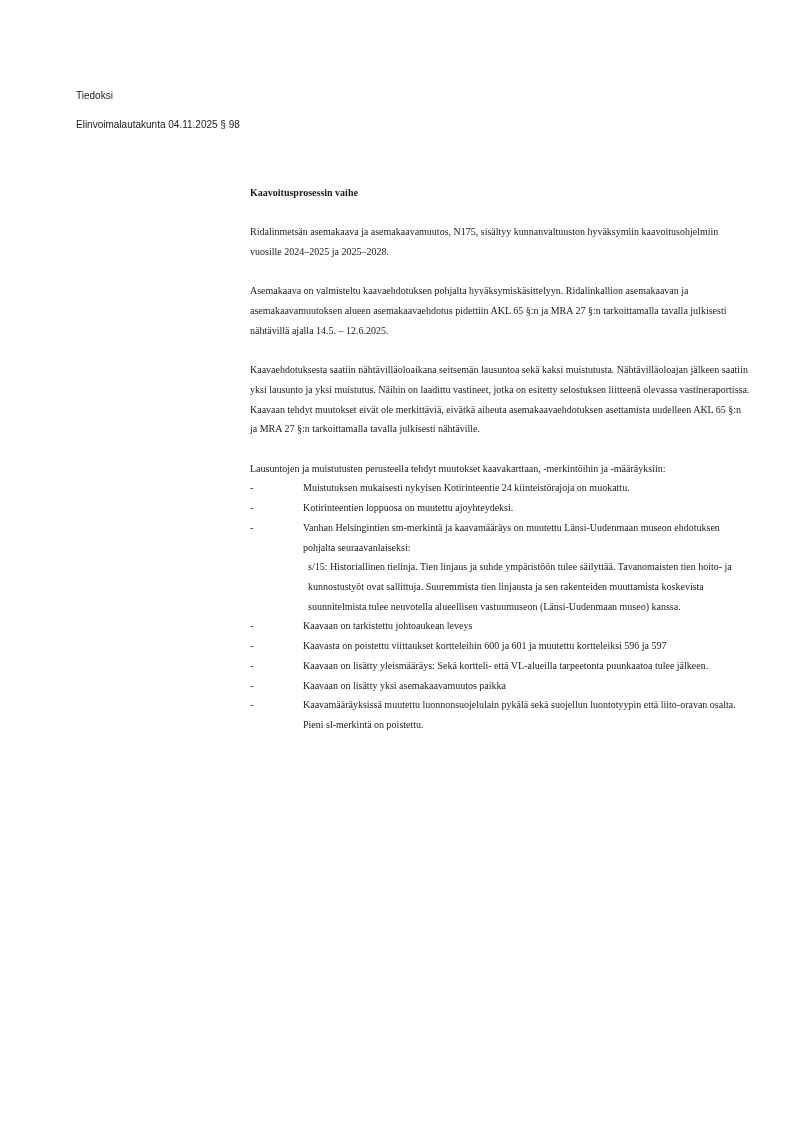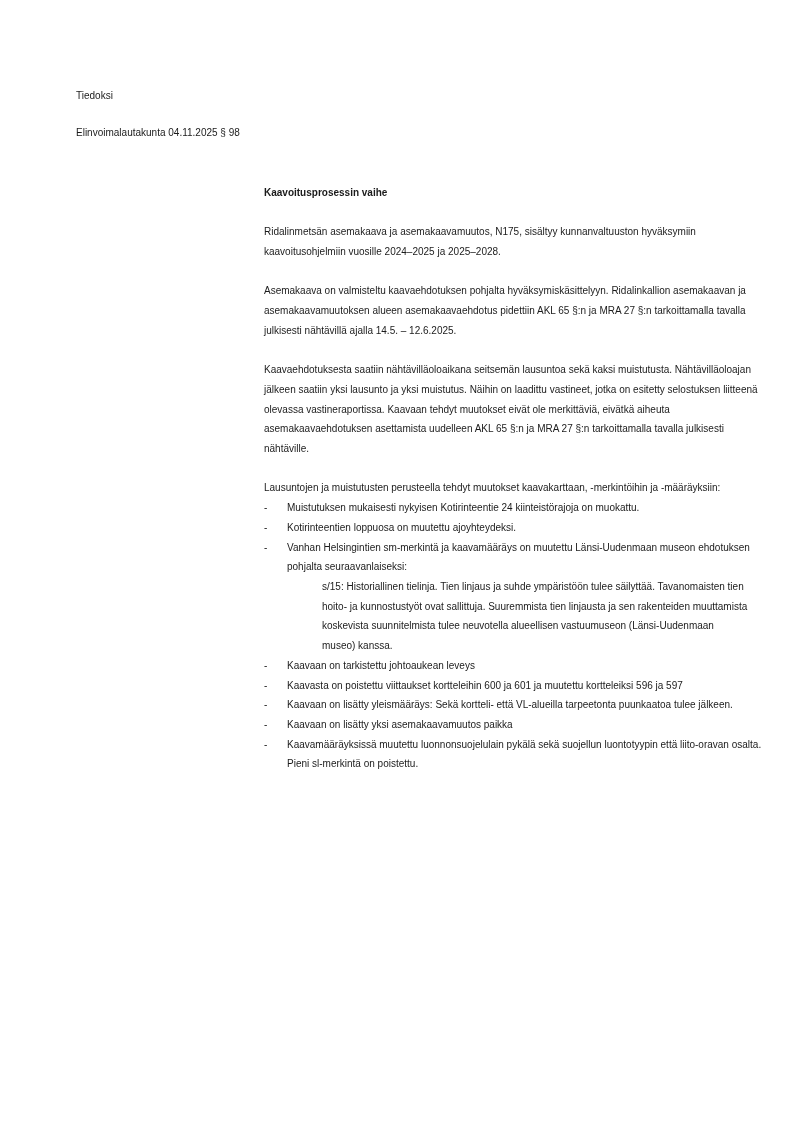--- a/index.html
+++ b/index.html
@@ -14,34 +14,35 @@
     font-family: "Liberation Sans", sans-serif;
     font-size: 10px;
     line-height: 19.7px;
     overflow: hidden;
   }
   .meta {
     position: absolute;
     left: 76px;
     top: 86px;
   }
-  .meta .line2 { margin-top: 17px; }
+  .meta .line2 { margin-top: 9px; }
   .content {
     position: absolute;
-    left: 264px;
+    left: 250px;
     top: 183px;
     width: 500px;
+    font-family: Liberation Serif, serif;
   }
   .h { font-weight: 700; }
   .block { margin-top: 19.7px; }
   .first { margin-top: 0; }
   .bullets { margin-top: 0; }
   .bullet { display: flex; }
   .bullet .marker { flex: 0 0 23px; }
-  .bullet .btext { flex: 1 1 auto; }
+  .bullet .btext { flex: 1 1 auto; margin-left: 30px; }
   .sub {
     margin-left: 58px;
     width: 428px;
   }
 </style>
 </head>
 <body>
 
 <div class="page">
 

